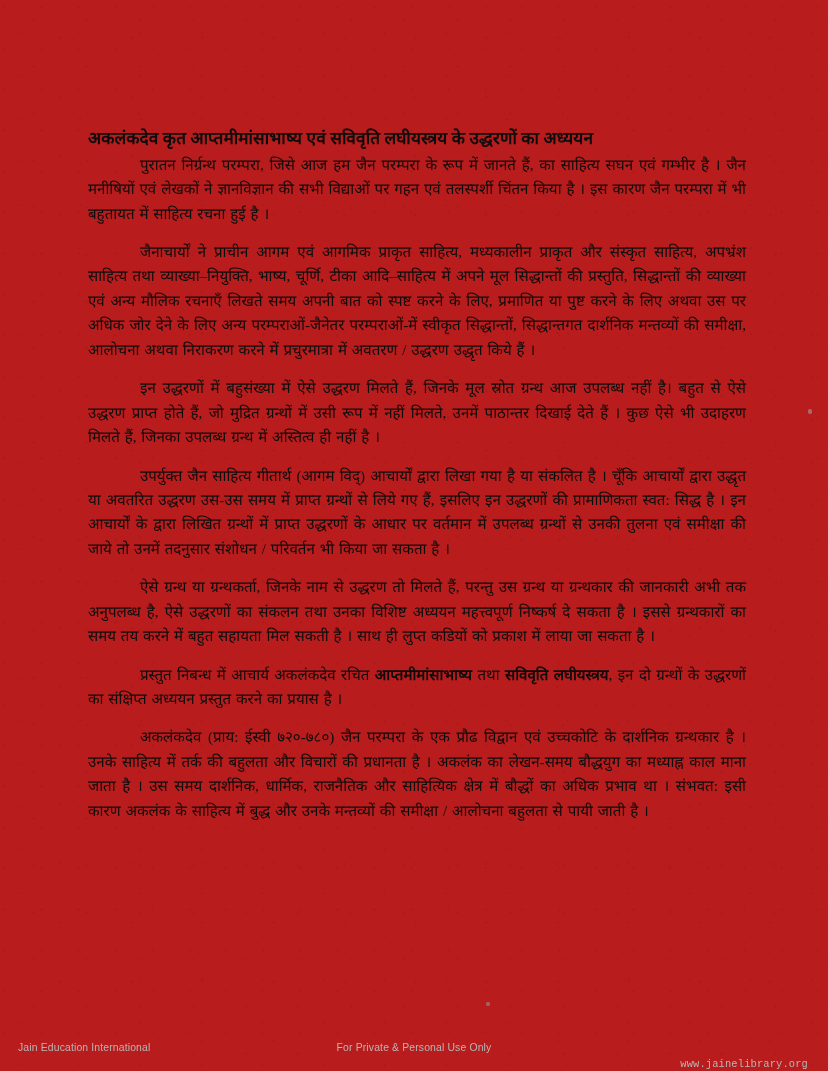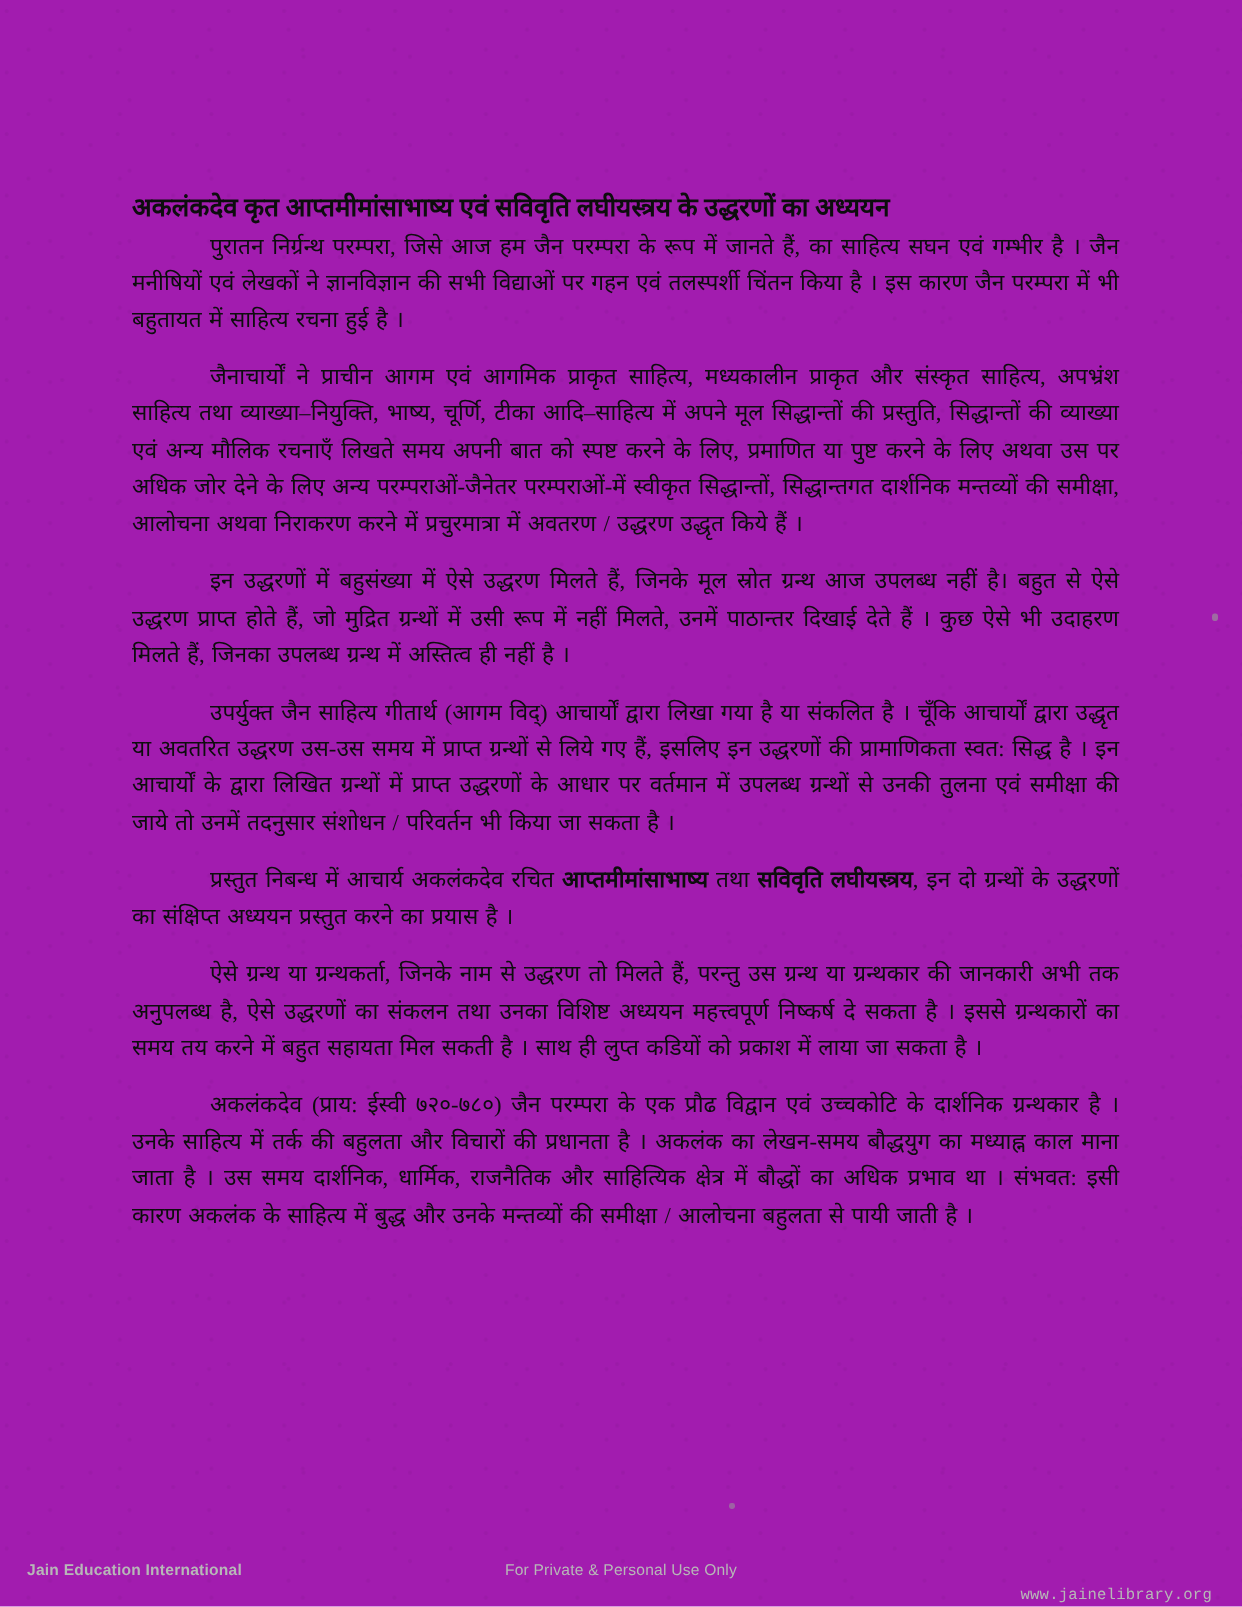--- a/index.html
+++ b/index.html
@@ -5,21 +5,21 @@
   html, body {
     margin: 0;
     padding: 0;
     background: #ffffff;
   }
 
   .page {
     position: relative;
     width: 828px;
     height: 1071px;
-    background: #a21caf;
+    background: #b91c1c;
     overflow: hidden;
     font-family: "Liberation Serif", "DejaVu Serif", serif;
     color: #0d0d0d;
   }
 
   
   .scan-noise {
     position: absolute;
     inset: 0;
     pointer-events: none;
@@ -98,21 +98,21 @@
     position: absolute;
     left: 0;
     right: 0;
     top: 1042px;
     height: 20px;
     font-family: "Liberation Sans", "DejaVu Sans", sans-serif;
     font-size: 10.4px;
     color: #b7b7b7;
     letter-spacing: .15px;
   }
-  .footer-left   { position: absolute; left: 18px;  top: 0; font-weight: bold; }
+  .footer-left   { position: absolute; left: 18px;  top: 0; }
   .footer-center { position: absolute; left: 0; right: 0; top: 0; text-align: center; }
   .footer-right  { position: absolute; right: 20px; top: 16px; font-family: Liberation Mono, monospace; }
 </style>
 </head>
 <body>
 
 <div class="page">
 
   <div class="scan-noise"></div>
   <div class="speck speck-right"></div>
@@ -122,23 +122,23 @@
 
     <h1 class="title">अकलंकदेव कृत आप्तमीमांसाभाष्य एवं सविवृति लघीयस्त्रय के उद्धरणों का अध्ययन</h1>
 
 
     <div class="body-block">
 
       <p class="para">पुरातन निर्ग्रन्थ परम्परा, जिसे आज हम जैन परम्परा के रूप में जानते हैं, का साहित्य सघन एवं गम्भीर है । जैन मनीषियों एवं लेखकों ने ज्ञानविज्ञान की सभी विद्याओं पर गहन एवं तलस्पर्शी चिंतन किया है । इस कारण जैन परम्परा में भी बहुतायत में साहित्य रचना हुई है ।</p>
       <p class="para">जैनाचार्यों ने प्राचीन आगम एवं आगमिक प्राकृत साहित्य, मध्यकालीन प्राकृत और संस्कृत साहित्य, अपभ्रंश साहित्य तथा व्याख्या–नियुक्ति, भाष्य, चूर्णि, टीका आदि–साहित्य में अपने मूल सिद्धान्तों की प्रस्तुति, सिद्धान्तों की व्याख्या एवं अन्य मौलिक रचनाएँ लिखते समय अपनी बात को स्पष्ट करने के लिए, प्रमाणित या पुष्ट करने के लिए अथवा उस पर अधिक जोर देने के लिए अन्य परम्पराओं-जैनेतर परम्पराओं-में स्वीकृत सिद्धान्तों, सिद्धान्तगत दार्शनिक मन्तव्यों की समीक्षा, आलोचना अथवा निराकरण करने में प्रचुरमात्रा में अवतरण / उद्धरण उद्धृत किये हैं ।</p>
       <p class="para">इन उद्धरणों में बहुसंख्या में ऐसे उद्धरण मिलते हैं, जिनके मूल स्रोत ग्रन्थ आज उपलब्ध नहीं है। बहुत से ऐसे उद्धरण प्राप्त होते हैं, जो मुद्रित ग्रन्थों में उसी रूप में नहीं मिलते, उनमें पाठान्तर दिखाई देते हैं । कुछ ऐसे भी उदाहरण मिलते हैं, जिनका उपलब्ध ग्रन्थ में अस्तित्व ही नहीं है ।</p>
       <p class="para">उपर्युक्त जैन साहित्य गीतार्थ (आगम विद्) आचार्यों द्वारा लिखा गया है या संकलित है । चूँकि आचार्यों द्वारा उद्धृत या अवतरित उद्धरण उस-उस समय में प्राप्त ग्रन्थों से लिये गए हैं, इसलिए इन उद्धरणों की प्रामाणिकता स्वत: सिद्ध है । इन आचार्यों के द्वारा लिखित ग्रन्थों में प्राप्त उद्धरणों के आधार पर वर्तमान में उपलब्ध ग्रन्थों से उनकी तुलना एवं समीक्षा की जाये तो उनमें तदनुसार संशोधन / परिवर्तन भी किया जा सकता है ।</p>
+      <p class="para">ऐसे ग्रन्थ या ग्रन्थकर्ता, जिनके नाम से उद्धरण तो मिलते हैं, परन्तु उस ग्रन्थ या ग्रन्थकार की जानकारी अभी तक अनुपलब्ध है, ऐसे उद्धरणों का संकलन तथा उनका विशिष्ट अध्ययन महत्त्वपूर्ण निष्कर्ष दे सकता है । इससे ग्रन्थकारों का समय तय करने में बहुत सहायता मिल सकती है । साथ ही लुप्त कडियों को प्रकाश में लाया जा सकता है ।</p>
+
       <p class="para"><span>प्रस्तुत निबन्ध में आचार्य अकलंकदेव रचित </span><b>आप्तमीमांसाभाष्य</b><span> तथा </span><b>सविवृति लघीयस्त्रय</b><span>, इन दो ग्रन्थों के उद्धरणों का संक्षिप्त अध्ययन प्रस्तुत करने का प्रयास है ।</span></p>
-
-      <p class="para">ऐसे ग्रन्थ या ग्रन्थकर्ता, जिनके नाम से उद्धरण तो मिलते हैं, परन्तु उस ग्रन्थ या ग्रन्थकार की जानकारी अभी तक अनुपलब्ध है, ऐसे उद्धरणों का संकलन तथा उनका विशिष्ट अध्ययन महत्त्वपूर्ण निष्कर्ष दे सकता है । इससे ग्रन्थकारों का समय तय करने में बहुत सहायता मिल सकती है । साथ ही लुप्त कडियों को प्रकाश में लाया जा सकता है ।</p>
 
       <p class="para">अकलंकदेव (प्राय: ईस्वी ७२०-७८०) जैन परम्परा के एक प्रौढ विद्वान एवं उच्चकोटि के दार्शनिक ग्रन्थकार है । उनके साहित्य में तर्क की बहुलता और विचारों की प्रधानता है । अकलंक का लेखन-समय बौद्धयुग का मध्याह्न काल माना जाता है । उस समय दार्शनिक, धार्मिक, राजनैतिक और साहित्यिक क्षेत्र में बौद्धों का अधिक प्रभाव था । संभवत: इसी कारण अकलंक के साहित्य में बुद्ध और उनके मन्तव्यों की समीक्षा / आलोचना बहुलता से पायी जाती है ।</p>
 
     </div>
   </div>
 
   <div class="footer">
     <span class="footer-left">Jain Education International</span>
     <span class="footer-center">For Private &amp; Personal Use Only</span>
     <span class="footer-right">www.jainelibrary.org</span>

